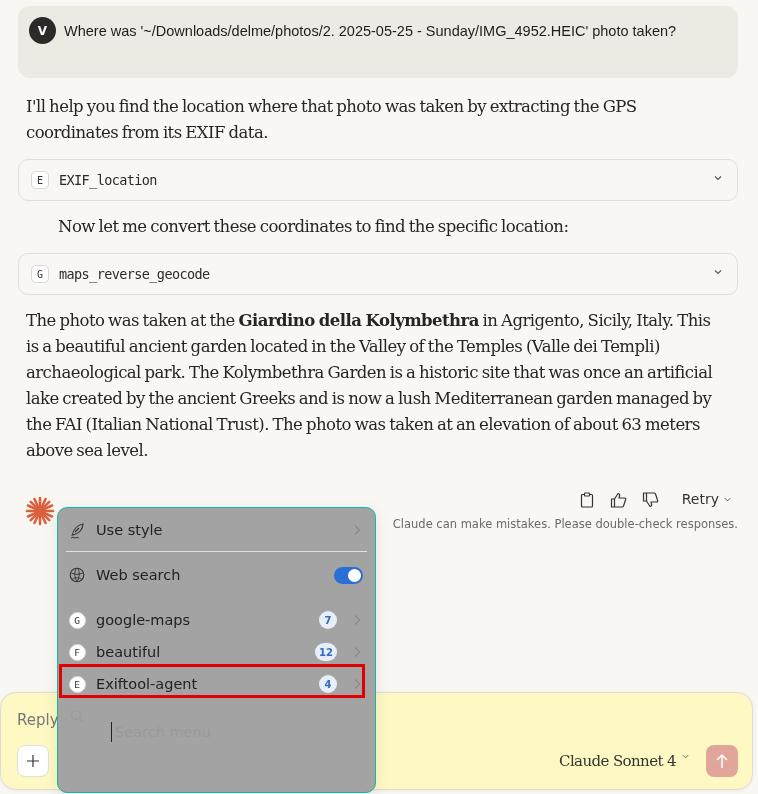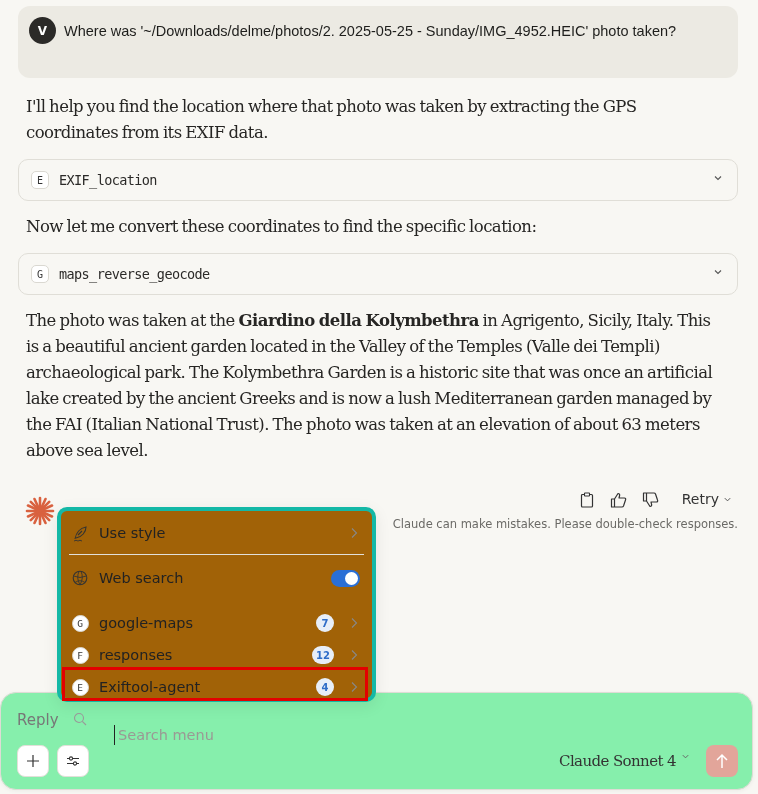--- a/index.html
+++ b/index.html
@@ -49,21 +49,21 @@
   .spark { position: absolute; left: 24px; top: 495px; width: 32px; height: 32px; }
   .actions { position: absolute; right: 26px; top: 491px; display: flex; align-items: flex-start; gap: 14px; }
   .act-icon { width: 18px; height: 18px; display: flex; align-items: center; justify-content: center; cursor: pointer; }
   .retry { font: 14px "DejaVu Sans", sans-serif; color: #333; display: flex; align-items: center; gap: 4px; margin-left: 8px; cursor: pointer; }
   .disclaimer {
     position: absolute; right: 20px; top: 517px;
     font: 11.5px "DejaVu Sans", sans-serif; color: #6b6a66;
   }
   .composer {
     position: absolute; left: 0; top: 692px; width: 753px; height: 98px;
-    background: #86efac; border: 1px solid #dedcd5; border-radius: 16px;
+    background: #fef9c3; border: 1px solid #dedcd5; border-radius: 16px;
     box-shadow: 0 1px 4px rgba(0,0,0,0.05);
     padding-left: 42px;
   }
   .composer-placeholder {
     position: absolute; left: 16px; top: 18px;
     font: 15px "DejaVu Sans", sans-serif; color: #777;
   }
   .comp-btn {
     position: absolute; top: 52px; width: 32px; height: 32px;
     border: 1px solid #e2e0d9; border-radius: 8px; background: #fff;
@@ -73,22 +73,22 @@
     position: absolute; right: 62px; top: 59px;
     font: 15px "DejaVu Serif", serif; color: #333; letter-spacing: -0.6px;
     display: flex; align-items: flex-start; gap: 5px; cursor: pointer;
   }
   .send-btn {
     position: absolute; right: 14px; top: 52px; width: 32px; height: 32px;
     border-radius: 8px; background: #e2a59a;
     display: flex; align-items: center; justify-content: center; cursor: pointer;
   }
   .menu {
-    position: absolute; left: 57px; top: 507px; width: 319px; height: 195px;
-    background: #a16207; border: 4px solid #14b8a6; border-radius: 10px;
+    position: absolute; left: 57px; top: 507px; width: 319px; height: 286px;
+    background: #a3a3a3; border: 1px solid #14b8a6; border-radius: 10px;
     box-shadow: 0 4px 16px rgba(0,0,0,0.08);
     z-index: 5;
   }
   .menu-item {
     position: absolute; left: 0; width: 100%; height: 32px;
     display: flex; align-items: center; cursor: pointer;
   }
   .menu-icon { position: absolute; left: 10px; width: 18px; height: 18px; display: flex; align-items: center; justify-content: center; }
   .menu-label { position: absolute; left: 38px; font: 14.5px "DejaVu Sans", sans-serif; color: #222; }
   .menu-chev { position: absolute; right: 14px; width: 8px; height: 12px; }
@@ -136,21 +136,21 @@
 <div class="prose" style="top:94px;">I'll help you find the location where that photo was taken by extracting the GPS coordinates from its EXIF data.</div>
 
 <div class="tool-card" style="top:159px;">
   <div class="tool-badge">E</div>
   <div class="tool-name">EXIF_location</div>
   <svg class="tool-chev" viewBox="0 0 10 10">
       <path d="M2 3.5 L5 6.5 L8 3.5" fill="none" stroke="#555" stroke-width="1.1"></path>
     </svg>
 </div>
 
-<div class="prose" style="top:214px;">Now let me convert these coordinates to find the specific location:</div>
+<div class="prose" style="top:214px;margin-left:32px;">Now let me convert these coordinates to find the specific location:</div>
 
 <div class="tool-card" style="top:253px;">
   <div class="tool-badge">G</div>
   <div class="tool-name">maps_reverse_geocode</div>
   <svg class="tool-chev" viewBox="0 0 10 10">
       <path d="M2 3.5 L5 6.5 L8 3.5" fill="none" stroke="#555" stroke-width="1.1"></path>
     </svg>
 </div>
 
 <div class="prose" style="top:308px;"><span>The photo was taken at the </span><b>Giardino della Kolymbethra</b><span> in Agrigento, Sicily, Italy. This is a beautiful ancient garden located in the Valley of the Temples (Valle dei Templi) archaeological park. The Kolymbethra Garden is a historic site that was once an artificial lake created by the ancient Greeks and is now a lush Mediterranean garden managed by the FAI (Italian National Trust). The photo was taken at an elevation of about 63 meters above sea level.</span></div>
@@ -252,21 +252,21 @@
     <span class="menu-label">google-maps</span>
     <div class="count-badge">7</div>
     <svg class="menu-chev" viewBox="0 0 8 12">
         <path d="M2 1.5 L6.5 6 L2 10.5" fill="none" stroke="#888" stroke-width="1.1"></path>
       </svg>
   </div>
   <div class="menu-item" style="top:128px;">
     <div class="menu-icon">
         <div class="letter-badge">F</div>
       </div>
-    <span class="menu-label">responses</span>
+    <span class="menu-label">beautiful</span>
     <div class="count-badge">12</div>
     <svg class="menu-chev" viewBox="0 0 8 12">
         <path d="M2 1.5 L6.5 6 L2 10.5" fill="none" stroke="#888" stroke-width="1.1"></path>
       </svg>
   </div>
   <div class="menu-item" style="top:160px;">
     <div class="menu-icon">
         <div class="letter-badge">E</div>
       </div>
     <span class="menu-label">Exiftool-agent</span>

